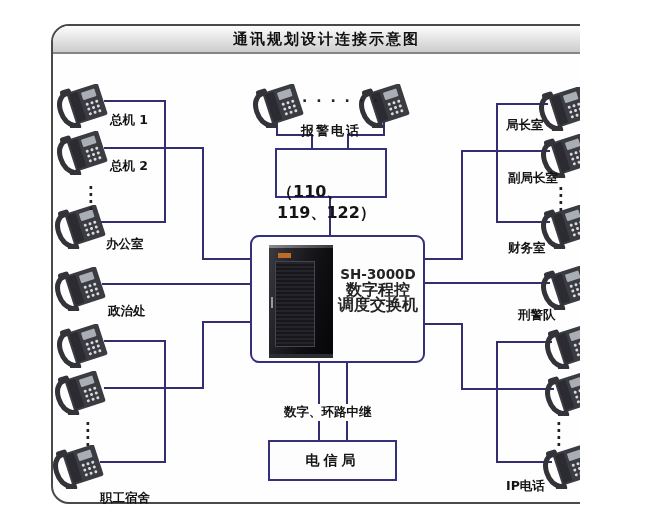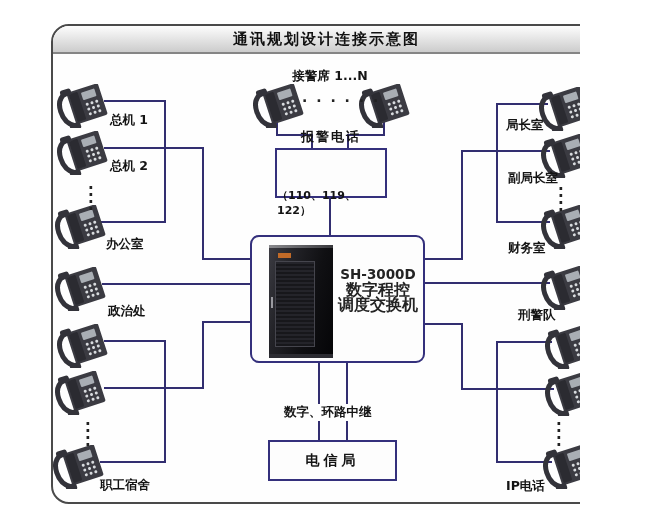--- a/index.html
+++ b/index.html
@@ -23,21 +23,21 @@
   svg.wires{position:absolute;left:0;top:0;z-index:2;}
   
   .node{
     position:absolute;border:2px solid #34307c;background:#fdfdfd;z-index:3;
     display:flex;flex-direction:column;align-items:center;justify-content:center;
     box-sizing:border-box;
     gap:40px;
   }
   .alarm-box{left:275px;top:148px;width:112px;height:50px;}
   .alarm-box .l1{font-size:13px;font-weight:bold;letter-spacing:2px;}
-  .alarm-box .l2{font-size:11px;font-weight:bold;margin-top:2px;letter-spacing:0;}
+  .alarm-box .l2{font-size:16px;font-weight:bold;margin-top:2px;letter-spacing:0;}
   .switch-box{left:250px;top:235px;width:175px;height:128px;border-radius:9px;}
   .telecom-box{left:268px;top:440px;width:129px;height:41px;}
   .telecom-box .l1{font-size:14px;font-weight:bold;letter-spacing:4px;}
   
   .sw-text{position:absolute;left:80px;top:30px;width:92px;text-align:center;line-height:15px;}
   .sw-text .m{font-size:13.5px;font-weight:bold;color:#232323;}
   .sw-text .s{font-size:16px;font-weight:bold;color:#232323;}
   
   .rack{position:absolute;left:17px;top:8px;width:64px;height:113px;}
   .rack-body{position:absolute;inset:0;border-radius:2px;
@@ -156,36 +156,35 @@
       <div class="m">SH-3000D</div>
       <div class="s">数字程控</div>
       <div class="s">调度交换机</div>
     </div>
   </div>
 
   <div class="node telecom-box">
     <div class="l1">电信局</div>
   </div>
 
-  <div class="lbl center" style="left:278px;top:68px;width:104px;">接警席 1...N</div>
   <div class="hdots" style="left:302px;top:93px;">· · · · · ·</div>
 
   <div class="lbl" style="left:110px;top:112px;">总机 1</div>
   <div class="lbl" style="left:110px;top:158px;">总机 2</div>
   <div class="vdots" style="left:88px;top:185px;">·
 ·
 ·
 ·</div>
   <div class="lbl" style="left:106px;top:236px;">办公室</div>
   <div class="lbl" style="left:102px;top:303px;padding-left:6px;">政治处</div>
   <div class="vdots" style="left:85px;top:421px;">·
 ·
 ·
 ·</div>
-  <div class="lbl" style="left:100px;top:477px;">职工宿舍</div>
+  <div class="lbl" style="left:100px;top:490px;">职工宿舍</div>
 
   <div class="lbl" style="left:506px;top:117px;">局长室</div>
   <div class="lbl" style="left:508px;top:170px;">副局长室</div>
   <div class="vdots" style="left:558px;top:186px;">·
 ·
 ·
 ·</div>
   <div class="lbl" style="left:508px;top:240px;">财务室</div>
   <div class="lbl" style="left:518px;top:307px;">刑警队</div>
   <div class="vdots" style="left:556px;top:421px;">·

